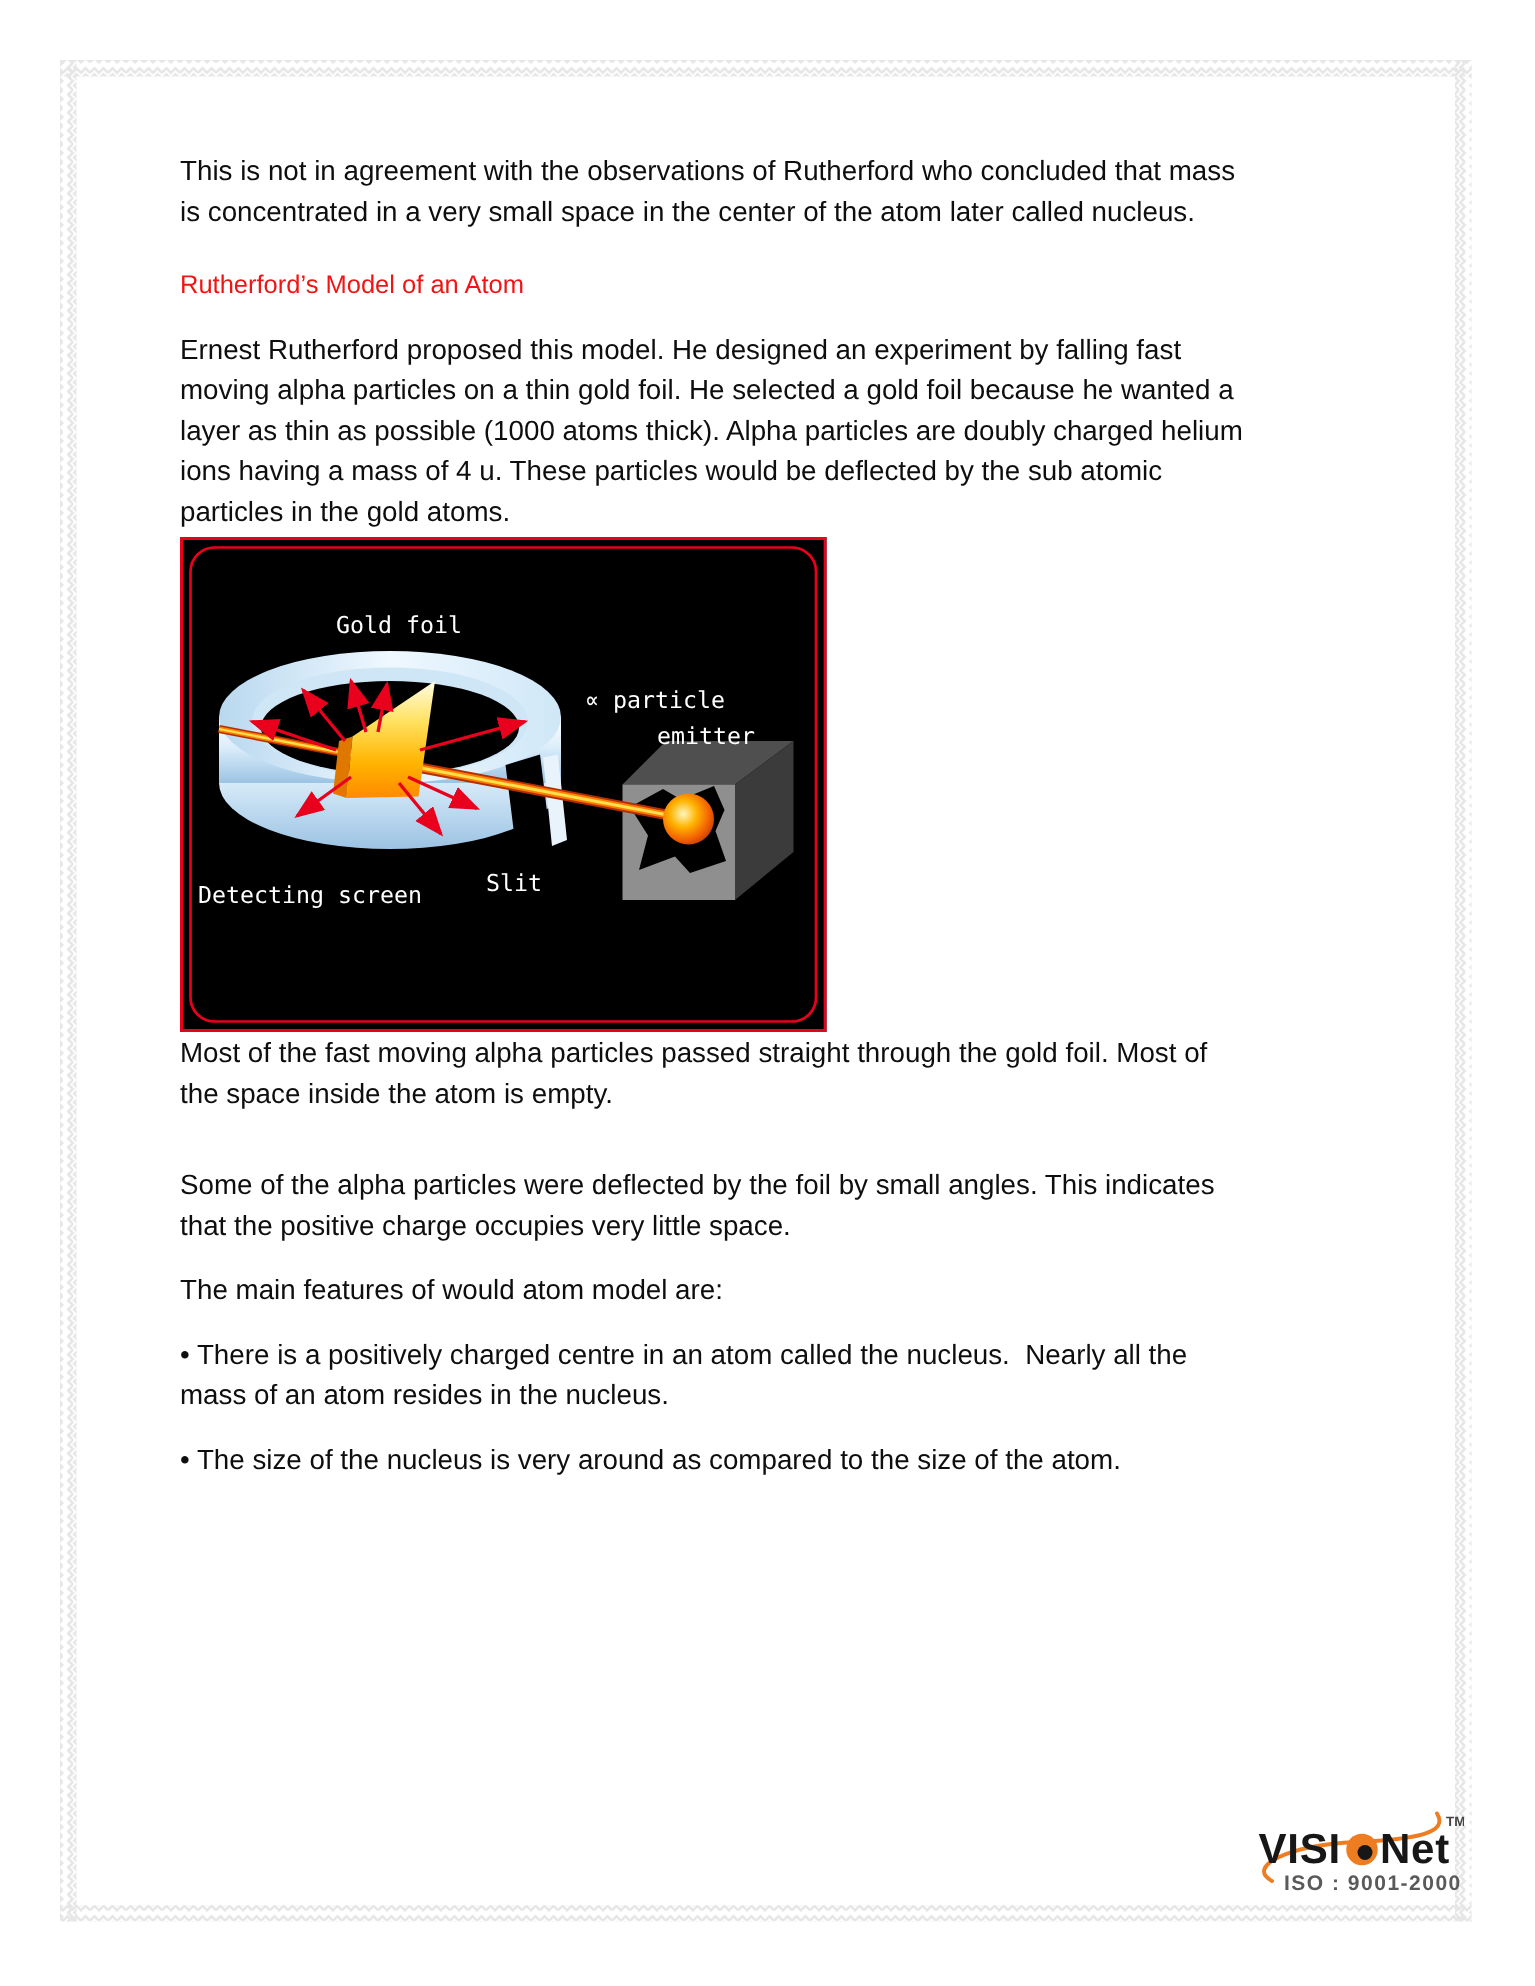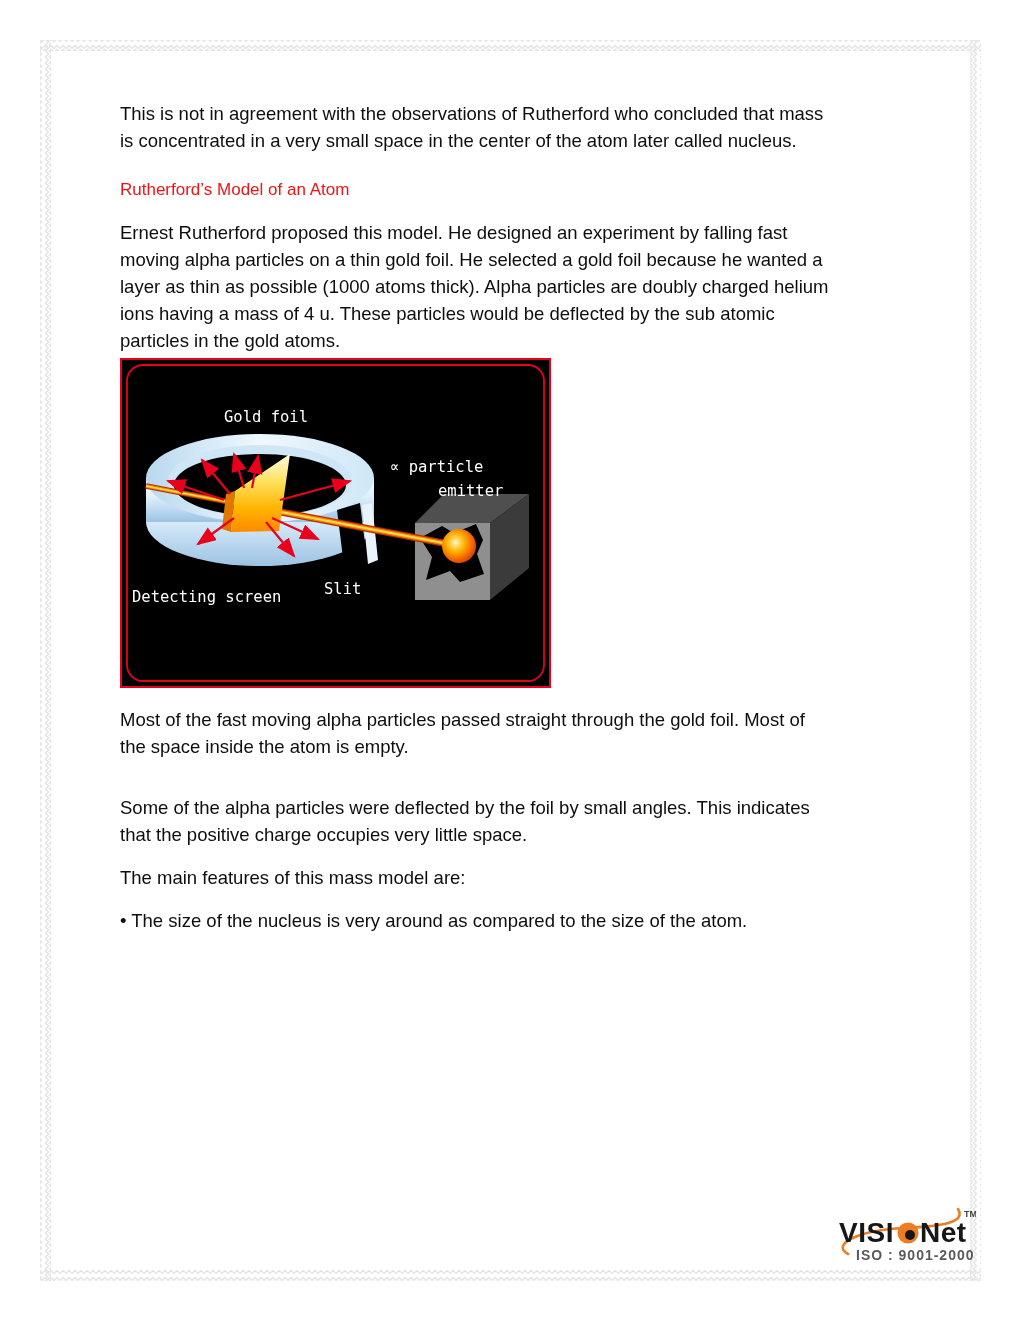--- a/index.html
+++ b/index.html
@@ -43,21 +43,21 @@
 is concentrated in a very small space in the center of the atom later called nucleus.</p>
 
     <h2 class="heading" style="margin-bottom:16px">Rutherford’s Model of an Atom</h2>
 
     <p class="para" style="margin-bottom:4px">Ernest Rutherford proposed this model. He designed an experiment by falling fast
 moving alpha particles on a thin gold foil. He selected a gold foil because he wanted a
 layer as thin as possible (1000 atoms thick). Alpha particles are doubly charged helium
 ions having a mass of 4 u. These particles would be deflected by the sub atomic
 particles in the gold atoms.</p>
 
-    <div class="figure" style="margin-bottom:18px">
+    <div class="figure" style="">
       <svg width="427" height="326" viewBox="0 0 427 326">
         <defs>
           <linearGradient id="bandGrad" x1="0" y1="0" x2="0" y2="1">
             <stop offset="0" stop-color="#ffffff"></stop>
             <stop offset="0.45" stop-color="#dceefb"></stop>
             <stop offset="1" stop-color="#9cc3e3"></stop>
           </linearGradient>
           <linearGradient id="topGrad" x1="0" y1="0" x2="1" y2="0">
             <stop offset="0" stop-color="#b9d8ef"></stop>
             <stop offset="0.5" stop-color="#eff8ff"></stop>
@@ -137,21 +137,23 @@
           <text x="202" y="234">Slit</text>
           <text x="10" y="242">Detecting screen</text>
         </g>
       </svg>
     </div>
 
     <p class="para" style="margin-bottom:34px">Most of the fast moving alpha particles passed straight through the gold foil. Most of
 the space inside the atom is empty.</p>
     <p class="para" style="margin-bottom:16px">Some of the alpha particles were deflected by the foil by small angles. This indicates
 that the positive charge occupies very little space.</p>
-    <p class="para" style="margin-bottom:16px">The main features of this mass model are:</p>
+    <p class="para" style="margin-bottom:16px">The main features of would atom model are:</p>
+    <p class="para" style="margin-bottom:16px">• There is a positively charged centre in an atom called the nucleus.  Nearly all the
+mass of an atom resides in the nucleus.</p>
     <p class="para" style="margin-bottom:0">• The size of the nucleus is very around as compared to the size of the atom.</p>
   </div>
 
   <div class="logo">
     <svg width="142" height="64" viewBox="0 0 142 64">
       <path d="M14,52 C-4,42 26,28 70,26 C110,24.2 132,20 124,7" fill="none" stroke="#ee7d22" stroke-width="2.6" stroke-linecap="round"></path>
       <text x="5" y="40" font-size="28" font-weight="bold" fill="#171717" letter-spacing="0.5">VISI</text>
       <circle cx="74" cy="31" r="10.5" fill="#ee7d22"></circle>
       <circle cx="76" cy="33" r="5" fill="#171717"></circle>
       <text x="86" y="40" font-size="28" font-weight="bold" fill="#171717" letter-spacing="0.5">Net</text>

